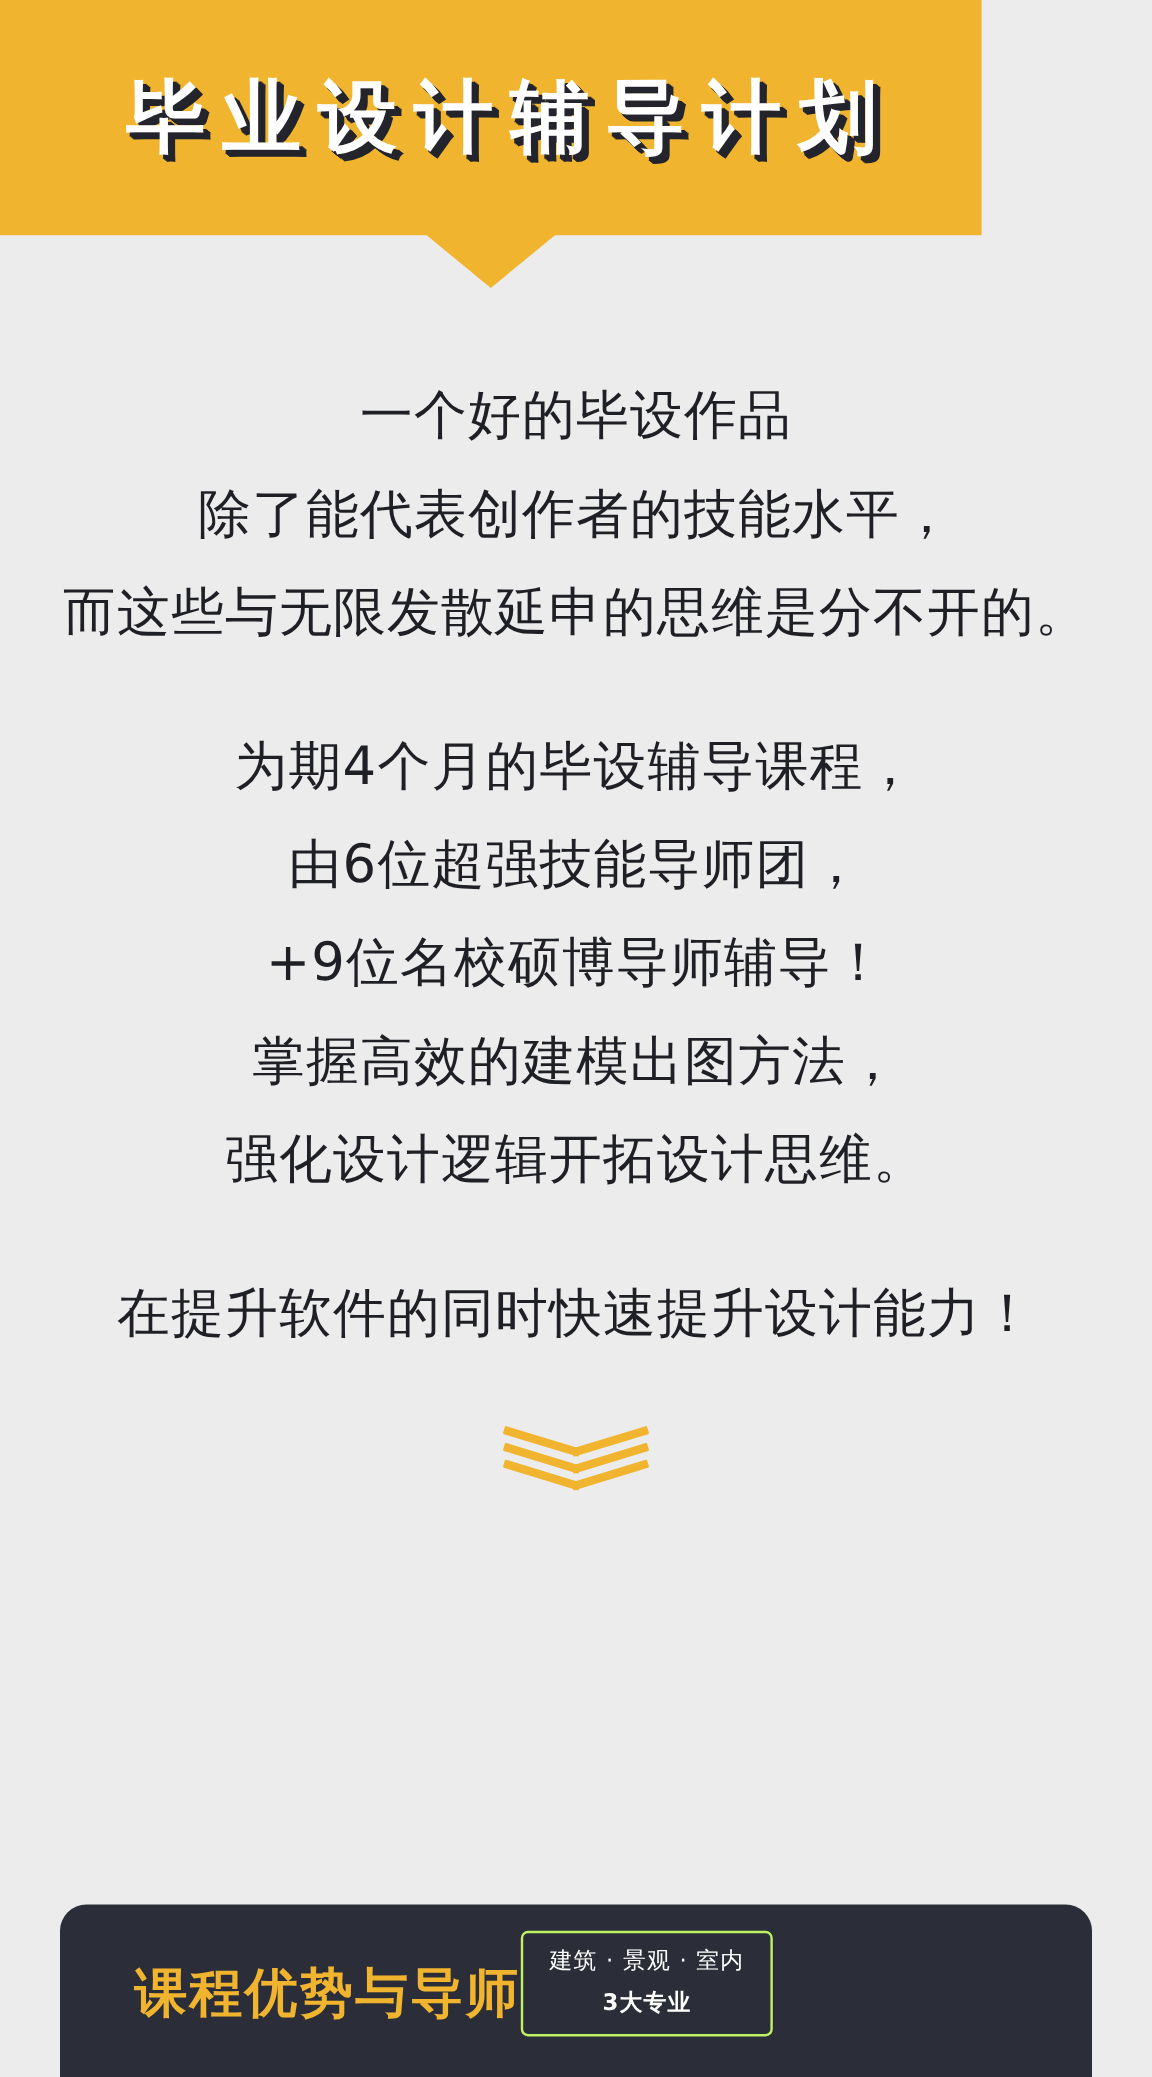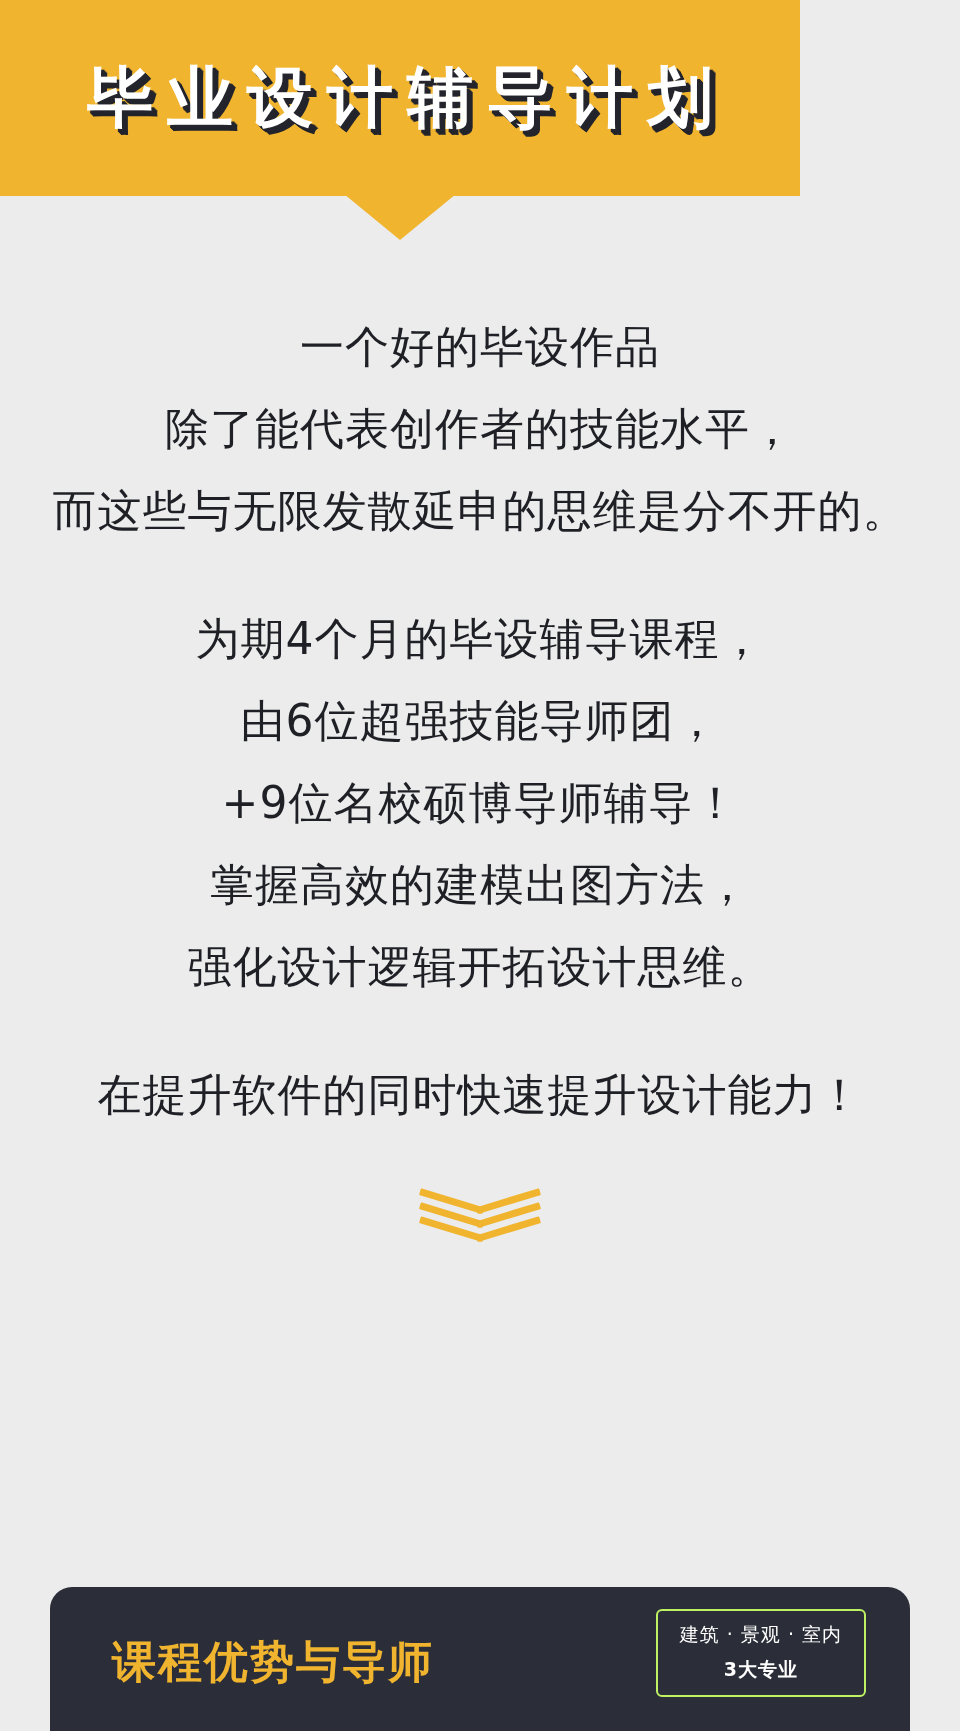--- a/index.html
+++ b/index.html
@@ -17,20 +17,21 @@
 
   
   .banner {
     position: relative;
     width: 800px;
     height: 196px;
     background: #f0b42f;
     display: flex;
     align-items: center;
     justify-content: center;
+    padding-left: 18px;
   }
   .banner-title {
     font-family: "DejaVu Sans", sans-serif;
     font-size: 66px;
     font-weight: bold;
     letter-spacing: 14px;
     color: #ffffff;
     text-shadow:
       3px 3px 0 #23242c,
       4px 4px 0 #23242c,
@@ -106,21 +107,21 @@
   .card {
     position: absolute;
     left: 50px;
     bottom: 0;
     width: 860px;
     height: 144px;
     background: #2b2e38;
     border-radius: 22px 22px 0 0;
     display: flex;
     align-items: center;
-    justify-content: space-between;
+    justify-content: flex-start;
     box-sizing: border-box;
     padding: 0 44px 0 62px;
   }
   .card-title {
     font-family: "DejaVu Sans", sans-serif;
     font-size: 44px;
     font-weight: bold;
     color: #f0b42f;
     letter-spacing: 2px;
     line-height: 1;

